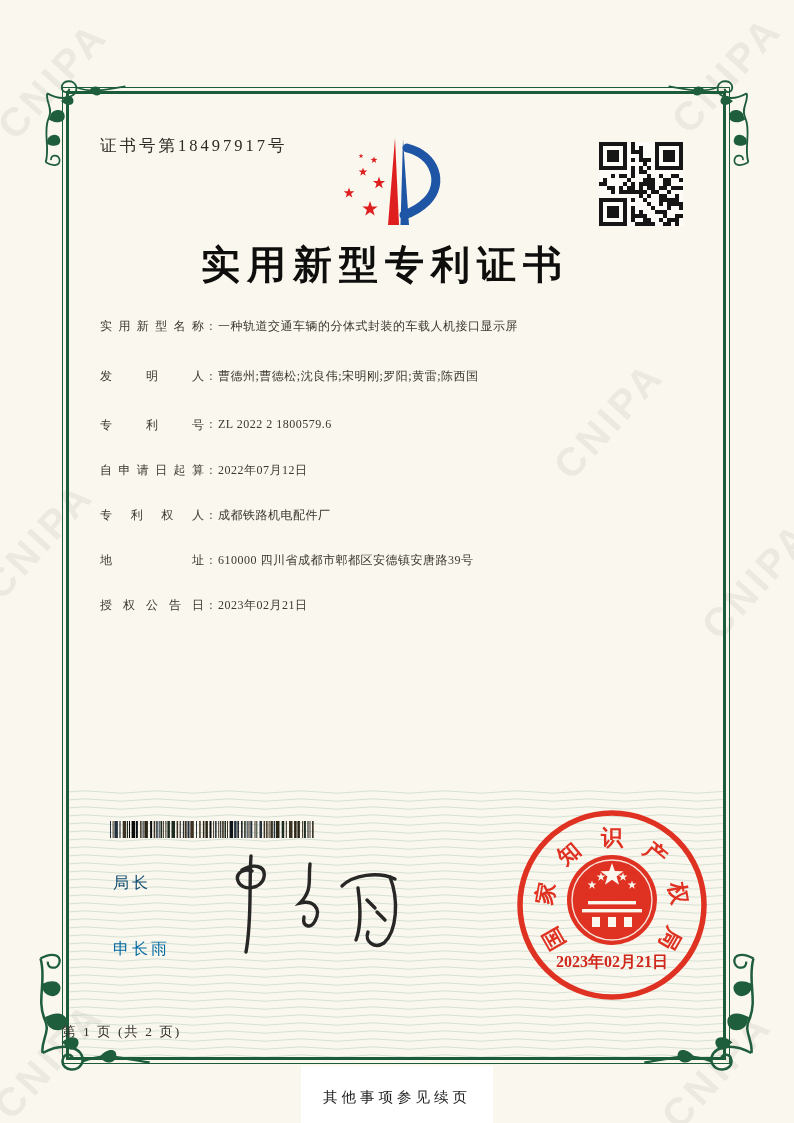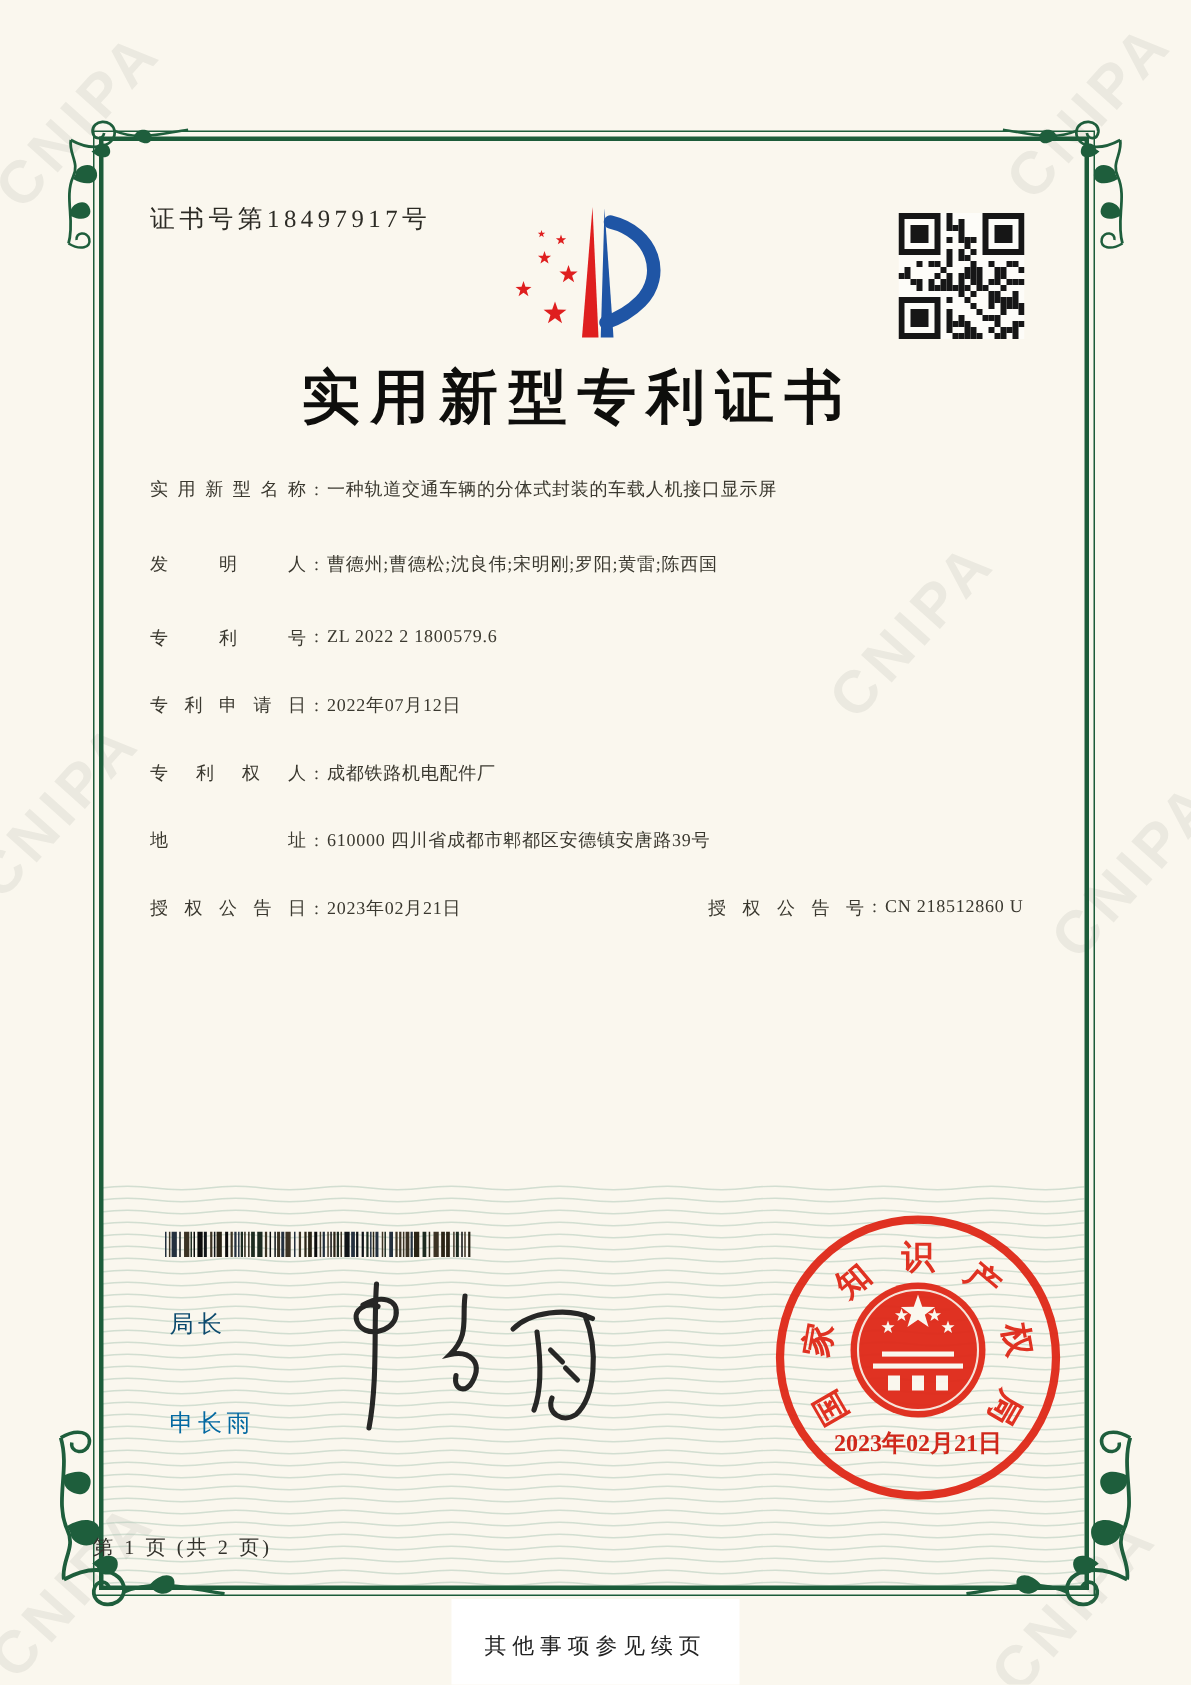--- a/index.html
+++ b/index.html
@@ -292,33 +292,30 @@
   <div class="frow" style="top:2px">
     <span class="flabel">实用新型名称</span><span class="fcolon">:</span><span class="fvalue">一种轨道交通车辆的分体式封装的车载人机接口显示屏</span>
   </div>
   <div class="frow" style="top:52px">
     <span class="flabel">发明人</span><span class="fcolon">:</span><span class="fvalue">曹德州;曹德松;沈良伟;宋明刚;罗阳;黄雷;陈西国</span>
   </div>
   <div class="frow" style="top:101px">
     <span class="flabel">专利号</span><span class="fcolon">:</span><span class="fvalue">ZL 2022 2 1800579.6</span>
   </div>
   <div class="frow" style="top:146px">
-    <span class="flabel">专利申请日</span><span class="fcolon">:</span><span class="fvalue">2022年07月12日</span>
+    <span class="flabel">自申请日起算</span><span class="fcolon">:</span><span class="fvalue">2022年07月12日</span>
   </div>
   <div class="frow" style="top:191px">
     <span class="flabel">专利权人</span><span class="fcolon">:</span><span class="fvalue">成都铁路机电配件厂</span>
   </div>
   <div class="frow" style="top:236px">
     <span class="flabel">地址</span><span class="fcolon">:</span><span class="fvalue">610000 四川省成都市郫都区安德镇安唐路39号</span>
   </div>
   <div class="frow" style="top:281px;width:608px">
     <span class="flabel">授权公告日</span><span class="fcolon">:</span><span class="fvalue">2023年02月21日</span>
-    <span class="fpair2">
-      <span class="flabel">授权公告号</span><span class="fcolon">:</span><span class="fvalue">CN 218512860 U</span>
-    </span>
   </div>
 </div>
 
 <div class="paras">
 </div>
 
 <svg class="barcode" id="barcode-svg" viewBox="0 0 206 17" preserveAspectRatio="none">
     <rect x="0" y="0" width="1" height="17" fill="#24303e"></rect>
     <rect x="2.6" y="0" width="1" height="17" fill="#3c3324"></rect>
     <rect x="4.4" y="0" width="3.5" height="17" fill="#24303e"></rect>

